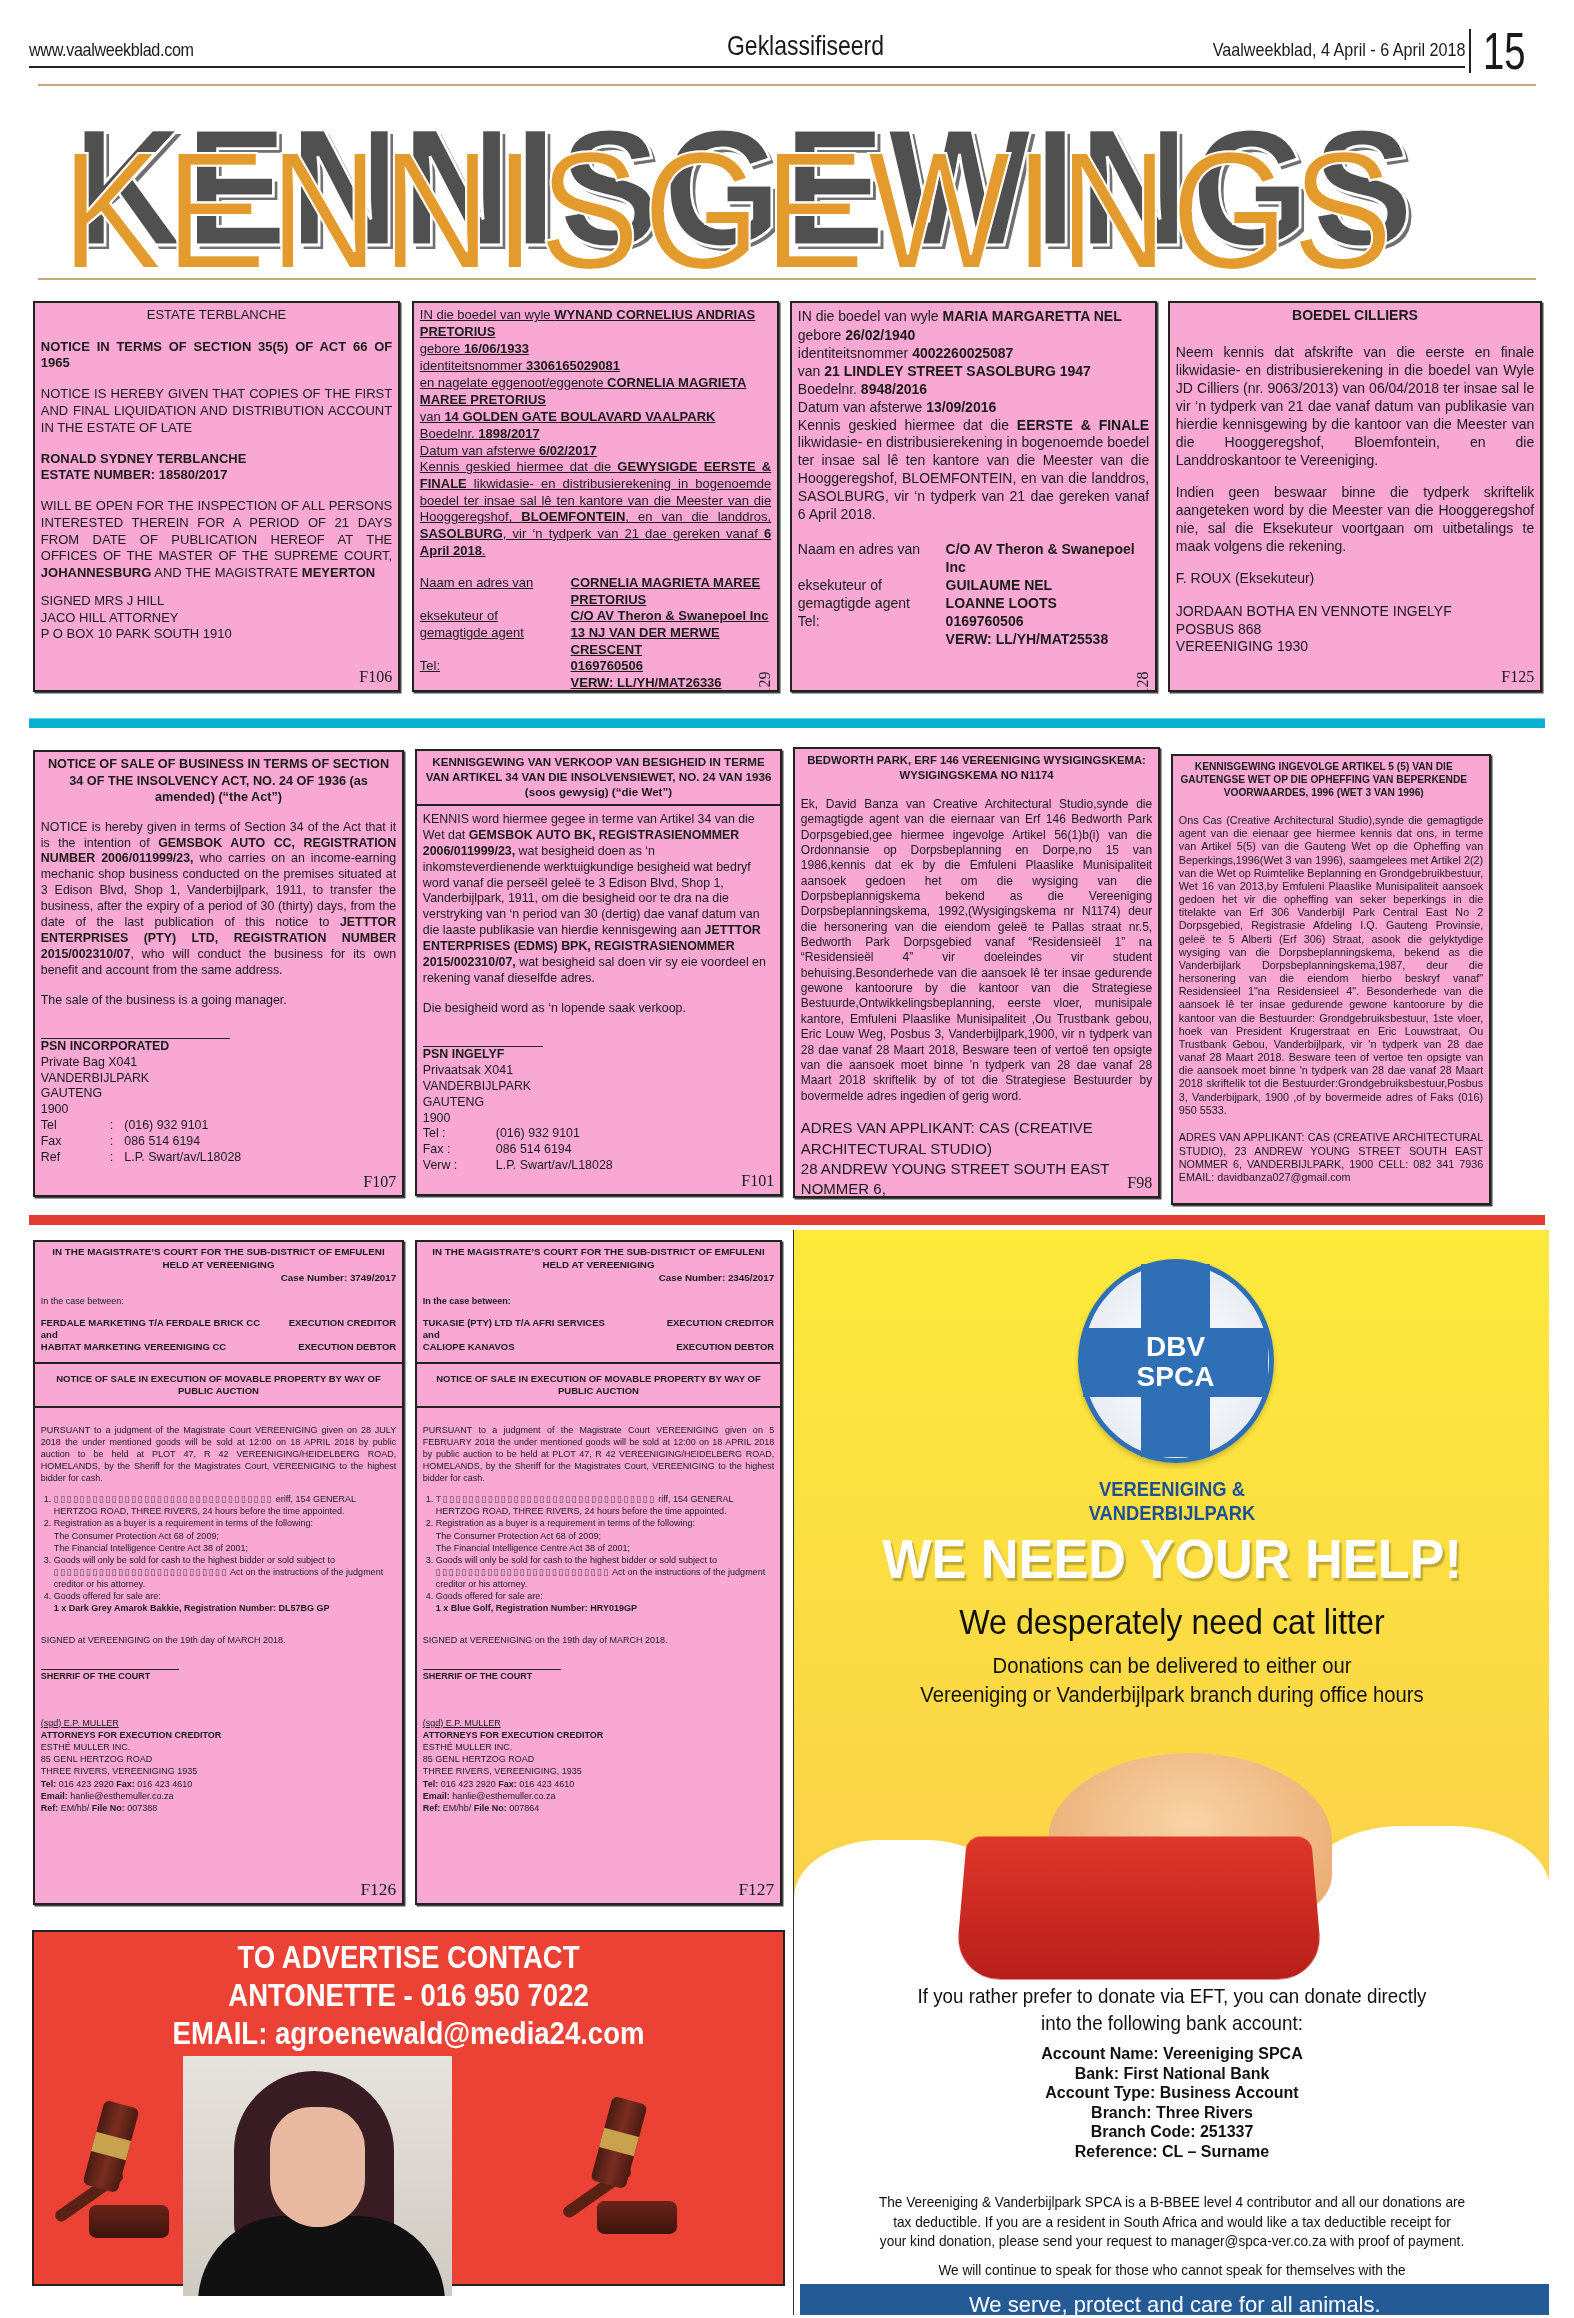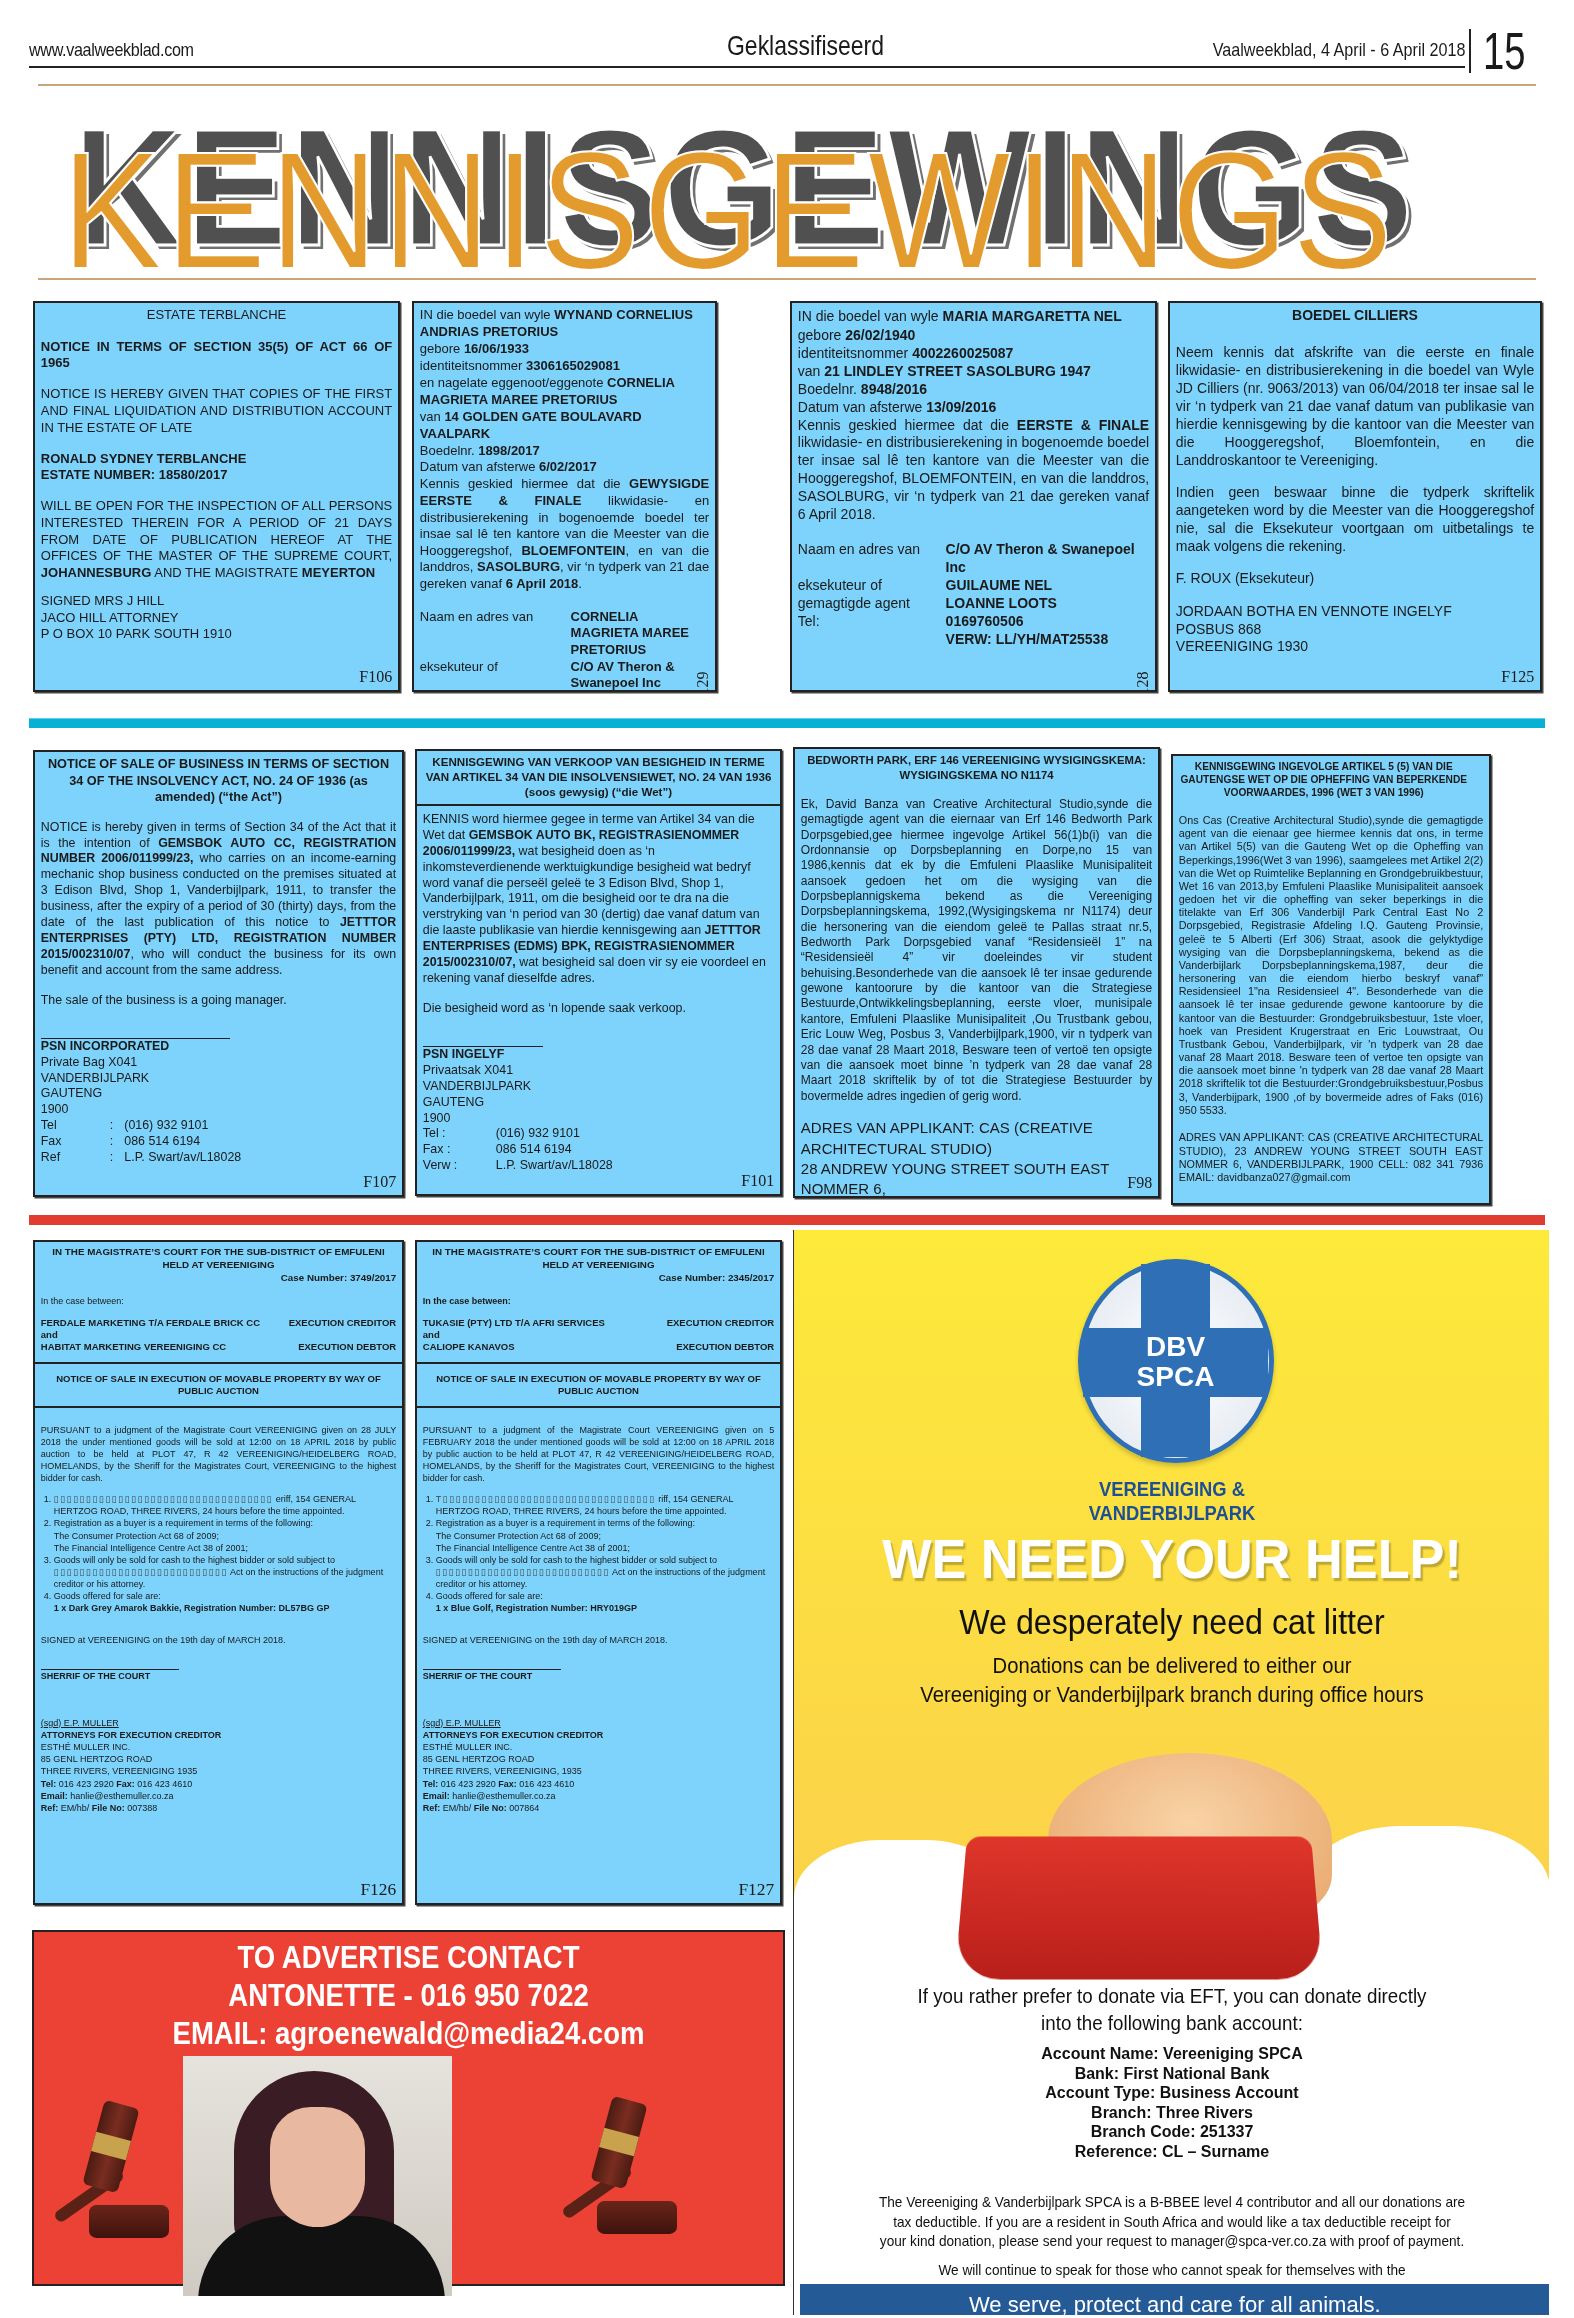--- a/index.html
+++ b/index.html
@@ -13,21 +13,21 @@
   .mh-date { position: absolute; right: 0; top: 13px; font-size: 19px; transform: scaleX(0.85); transform-origin: right; }
   .mh-divider { position: absolute; left: 1469px; top: 29px; width: 2.2px; height: 44px; background: #222; }
   .mh-page { position: absolute; left: 1483px; top: 26px; font-size: 51px; transform: scaleX(0.75); transform-origin: left; line-height: 1; }
 
   .banner { position: absolute; left: 38px; top: 84px; width: 1498px; height: 196px; border-top: 2.2px solid #c8a57a; border-bottom: 2.2px solid #c8a57a; overflow: hidden; }
   .banner-shadow, .banner-main { position: absolute; white-space: nowrap; font-weight: bold; letter-spacing: 2.9px; font-family: "Liberation Sans", sans-serif; }
   .banner-shadow { left: 35px; top: 5.8px; font-size: 167px; color: #505050; -webkit-text-stroke: 2.9px #ffffff; transform: scaleX(0.91); transform-origin: left; text-shadow: 4.4px 4.4px 0 #707070; }
   .banner-main { left: 23px; top: 29px; font-size: 167px; font-weight: normal; color: #e39b2d; -webkit-text-stroke: 2.2px #ffffff; transform: scaleX(0.91); transform-origin: left; }
 
   
-  .notice { position: absolute; border: 2.2px solid #222; background: #7dd3fc; padding: 4.4px 5.8px; font-size: 13px; line-height: 1.28; overflow: hidden; box-shadow: 1.5px 1.5px 0 #444; }
+  .notice { position: absolute; border: 2.2px solid #222; background: #f9a8d4; padding: 4.4px 5.8px; font-size: 13px; line-height: 1.28; overflow: hidden; box-shadow: 1.5px 1.5px 0 #444; }
   .notice p { margin-bottom: 14.5px; text-align: justify; }
   .notice .center { text-align: center; }
   .notice b { font-weight: bold; }
   .fcode { position: absolute; right: 5.8px; bottom: 2.9px; font-family: "Liberation Serif", serif; font-size: 16px; }
   .fcode.rot { right: 1.5px; bottom: 19px; transform: rotate(-90deg); transform-origin: right bottom; }
   .kv { display: grid; grid-template-columns: 145px 1fr; column-gap: 5.8px; }
   .kv3 { display: grid; grid-template-columns: 69px 14.5px 1fr; }
   .kv2 { display: grid; grid-template-columns: 73px 1fr; }
   .sigline { width: 189px; border-top: 1.5px solid #222; margin-top: 29px; }
   .hdr-box { border-bottom: 2.2px solid #222; margin: -4.4px -5.8px 5.8px -5.8px; padding: 4.4px 5.8px; }
@@ -101,21 +101,21 @@
   <p><b>RONALD SYDNEY TERBLANCHE</b><br><b>ESTATE NUMBER: 18580/2017</b></p>
   <p><span>WILL BE OPEN FOR THE INSPECTION OF ALL PERSONS INTERESTED THEREIN FOR A PERIOD OF 21 DAYS FROM DATE OF PUBLICATION HEREOF AT THE OFFICES OF THE MASTER OF THE SUPREME COURT, </span><b>JOHANNESBURG</b><span> AND THE MAGISTRATE </span><b>MEYERTON</b></p>
   <div style="margin-top:-2.9px;">
     <div>SIGNED MRS J HILL</div>
     <div>JACO HILL ATTORNEY</div>
     <div>P O BOX 10 PARK SOUTH 1910</div>
   </div>
   <span class="fcode">F106</span>
 </div>
 
-<div class="notice" style="left:412px; top:301px; width:305px; height:391px;">
+<div class="notice" style="left:412px; top:301px; width:367px; height:391px;text-decoration:underline;">
   <div style="line-height:1.3;">
     <div><span>IN die boedel van wyle </span><b>WYNAND CORNELIUS ANDRIAS PRETORIUS</b></div>
     <div><span>gebore </span><b>16/06/1933</b></div>
     <div><span>identiteitsnommer </span><b>3306165029081</b></div>
     <div><span>en nagelate eggenoot/eggenote </span><b>CORNELIA MAGRIETA MAREE PRETORIUS</b></div>
     <div><span>van </span><b>14 GOLDEN GATE BOULAVARD VAALPARK</b></div>
     <div><span>Boedelnr. </span><b>1898/2017</b></div>
     <div><span>Datum van afsterwe  </span><b>6/02/2017</b></div>
   </div>
   <p style="margin-bottom:16px;"><span>Kennis geskied hiermee dat die </span><b>GEWYSIGDE EERSTE &amp; FINALE</b><span> likwidasie- en distribusierekening in bogenoemde boedel ter insae sal lê ten kantore van die Meester van die Hooggeregshof, </span><b>BLOEMFONTEIN</b><span>, en van die landdros, </span><b>SASOLBURG</b><span>, vir ‘n tydperk van 21 dae gereken vanaf </span><b>6 April 2018</b><span>.</span></p>

